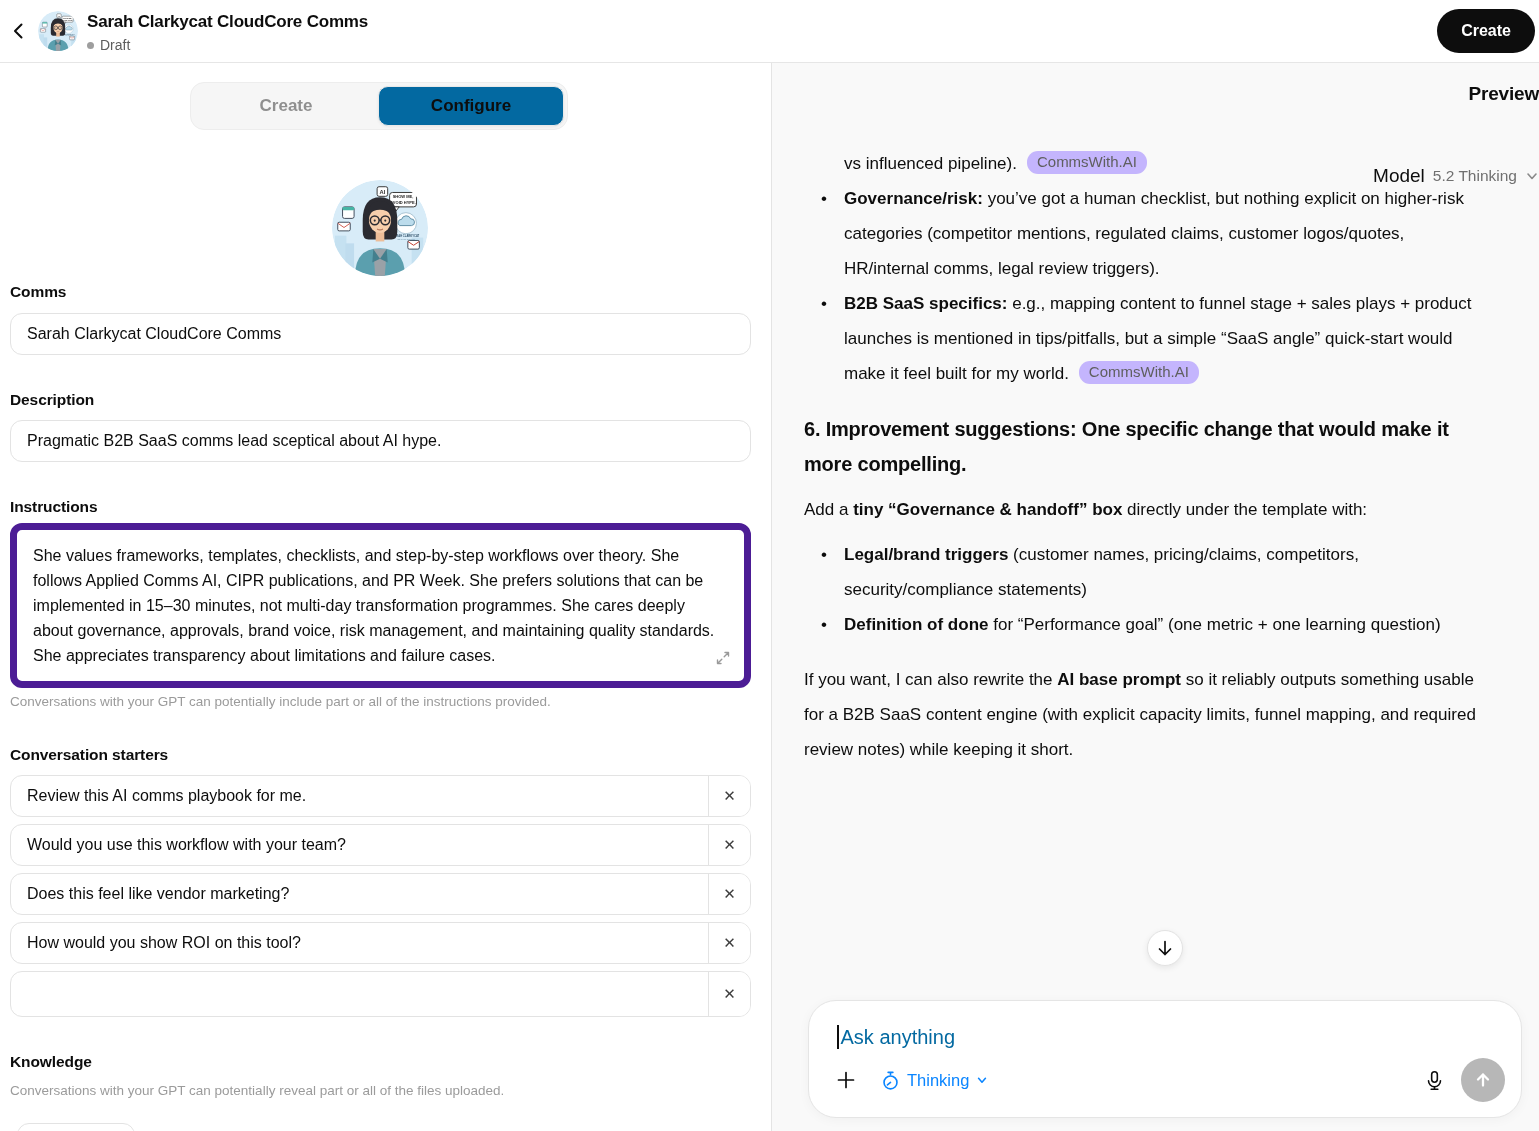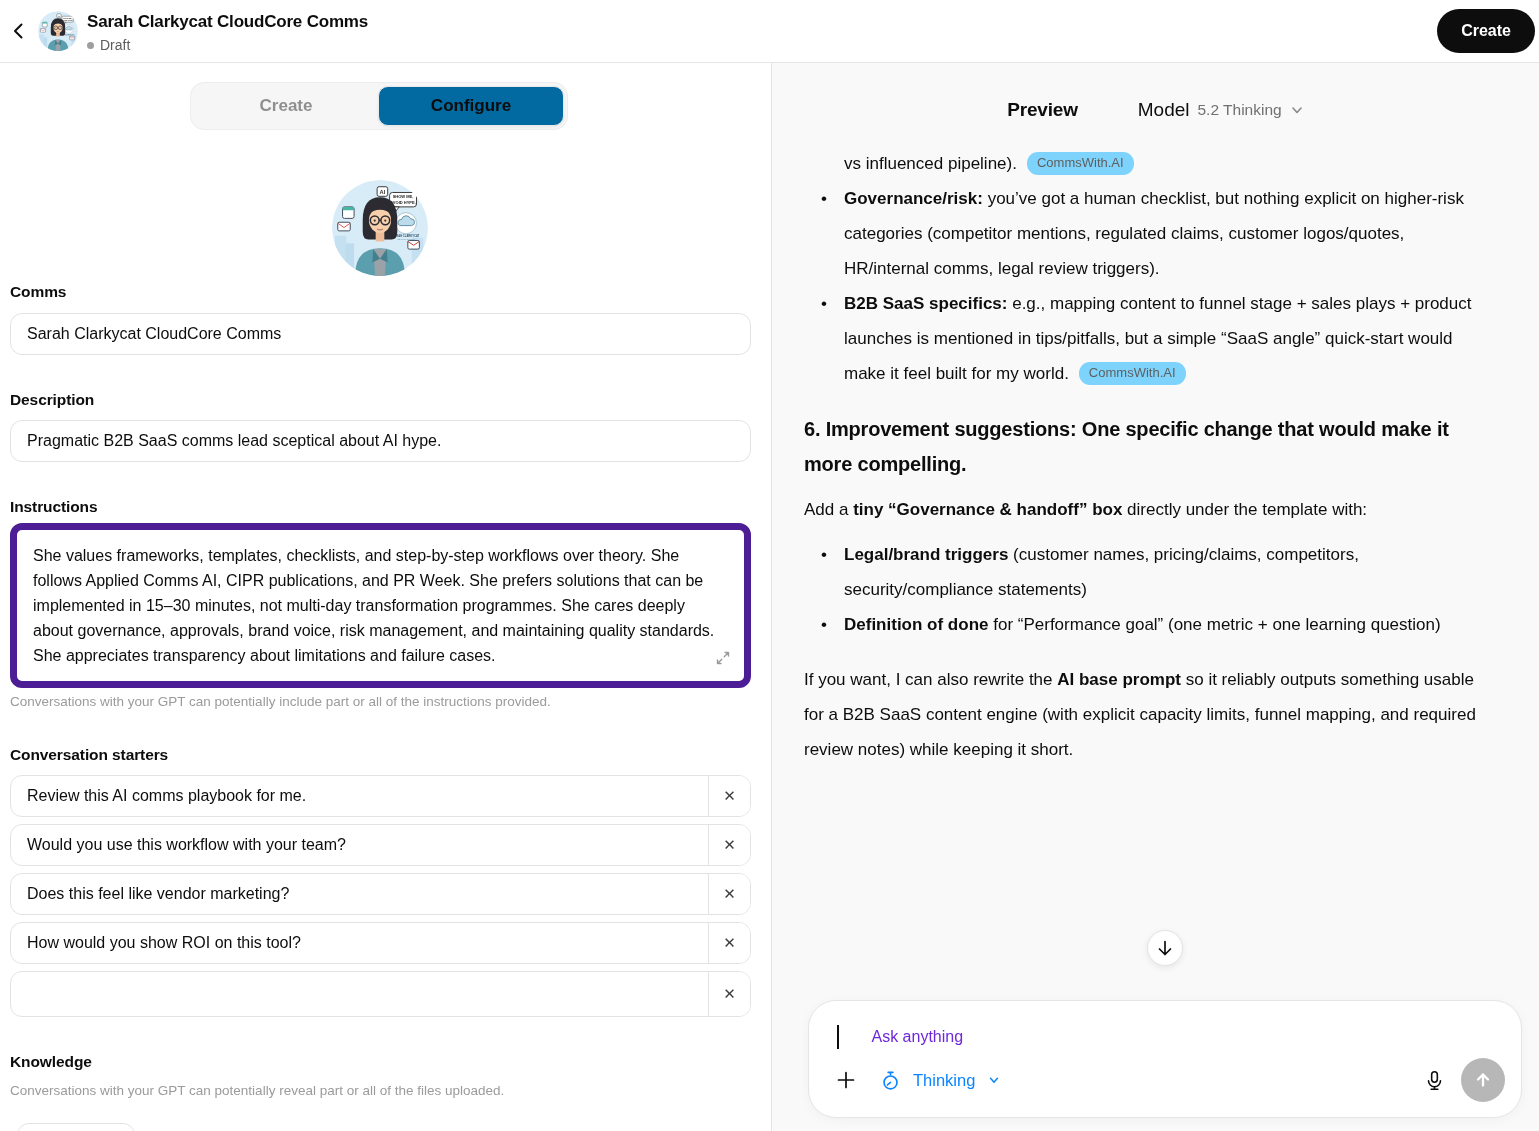--- a/index.html
+++ b/index.html
@@ -43,53 +43,53 @@
                background:#fff;display:flex;align-items:stretch;overflow:hidden;}
   .starter-text{flex:1;display:flex;align-items:center;padding:0 16px;font-size:16px;}
   .starter-x{width:42px;border-left:1px solid #e3e3e3;display:flex;align-items:center;justify-content:center;
              font-size:15px;color:#3d3d3d;cursor:pointer;background:#fff;}
   .upload-btn{position:absolute;left:17px;top:1060px;width:118px;height:44px;border:1px solid #e3e3e3;
               border-radius:12px;background:#fff;cursor:pointer;}
 
   
   #right{position:absolute;left:771px;top:63px;width:768px;height:1068px;background:#f9f9f9;
          border-left:1px solid #e4e4e4;}
-  .pv-header{position:absolute;left:0;top:36px;width:100%;display:flex;align-items:flex-end;
-             justify-content:center;gap:60px;}
+  .pv-header{position:absolute;left:0;top:20px;width:100%;display:flex;align-items:flex-end;
+             justify-content:center;gap:60px;flex-direction:column;}
   .pv-title{font-size:19px;font-weight:700;letter-spacing:-.2px;}
   .model-sel{display:flex;align-items:center;gap:8px;cursor:pointer;}
   .model-label{font-size:19px;font-weight:500;}
   .model-value{font-size:15.5px;color:#707070;}
   .chev{color:#8a8a8a;}
 
   .chat{position:absolute;left:32px;top:83px;width:690px;font-size:17px;line-height:35px;color:#0d0d0d;}
   .chat b{font-weight:700;}
-  .badge{display:inline-block;background:#7dd3fc;color:#5f5f5f;font-size:13px;line-height:12.5px;
+  .badge{display:inline-block;background:#c4b5fd;color:#5f5f5f;font-size:15px;line-height:12.5px;
          padding:5px 10px;border-radius:11px;margin-left:10px;transform:translateY(-2px);white-space:nowrap;}
   .cont-line{padding-left:40px;}
   .chat ul{list-style:none;margin:0;padding:0;}
   .chat li{position:relative;padding-left:40px;}
   .chat li::before{content:"•";position:absolute;left:17px;top:0;}
   .chat h3{font-size:20px;line-height:35px;font-weight:700;margin:21px 0 10px;letter-spacing:-.2px;}
   .chat p{margin:10px 0 10px;}
   .chat p.spaced{margin-top:20px;}
 
   .scroll-btn{position:absolute;left:375px;top:867px;width:36px;height:36px;border-radius:50%;background:#fff;
               border:1px solid #e3e3e3;box-shadow:0 2px 6px rgba(0,0,0,.08);display:flex;align-items:center;
               justify-content:center;cursor:pointer;z-index:5;}
 
   .composer{position:absolute;left:36px;top:937px;width:714px;height:118px;background:#fff;
             border:1px solid #e5e5e5;border-radius:28px;box-shadow:0 2px 12px rgba(0,0,0,.04);z-index:4;}
   .composer-input{position:absolute;left:28px;top:24px;right:28px;display:flex;align-items:center;
-                  font-size:16px;color:#6d28d9;cursor:text;gap:31px;}
+                  font-size:20px;color:#0369a1;cursor:text;}
   .caret{width:1.5px;height:24px;background:#0d0d0d;margin-right:2px;animation:blink 1.1s steps(1) infinite;}
   @keyframes blink{50%{opacity:0;}}
   .composer-row{position:absolute;left:26px;right:16px;bottom:15px;display:flex;align-items:center;}
   .plus-btn{background:none;border:none;padding:0;cursor:pointer;display:flex;margin-right:24px;}
-  .thinking{display:flex;align-items:center;gap:13px;color:#0a85ff;font-size:16.5px;font-weight:500;cursor:pointer;}
+  .thinking{display:flex;align-items:center;gap:7px;color:#0a85ff;font-size:16.5px;font-weight:500;cursor:pointer;}
   .spacer{flex:1;}
   .mic-btn{background:none;border:none;padding:0;cursor:pointer;display:flex;margin-right:16px;}
   .send-btn{width:44px;height:44px;border-radius:50%;background:#b7b7b7;border:none;display:flex;
             align-items:center;justify-content:center;cursor:pointer;}
   svg{display:block;}
 </style>
 </head>
 <body>
 
 <svg width="0" height="0" style="position:absolute">

